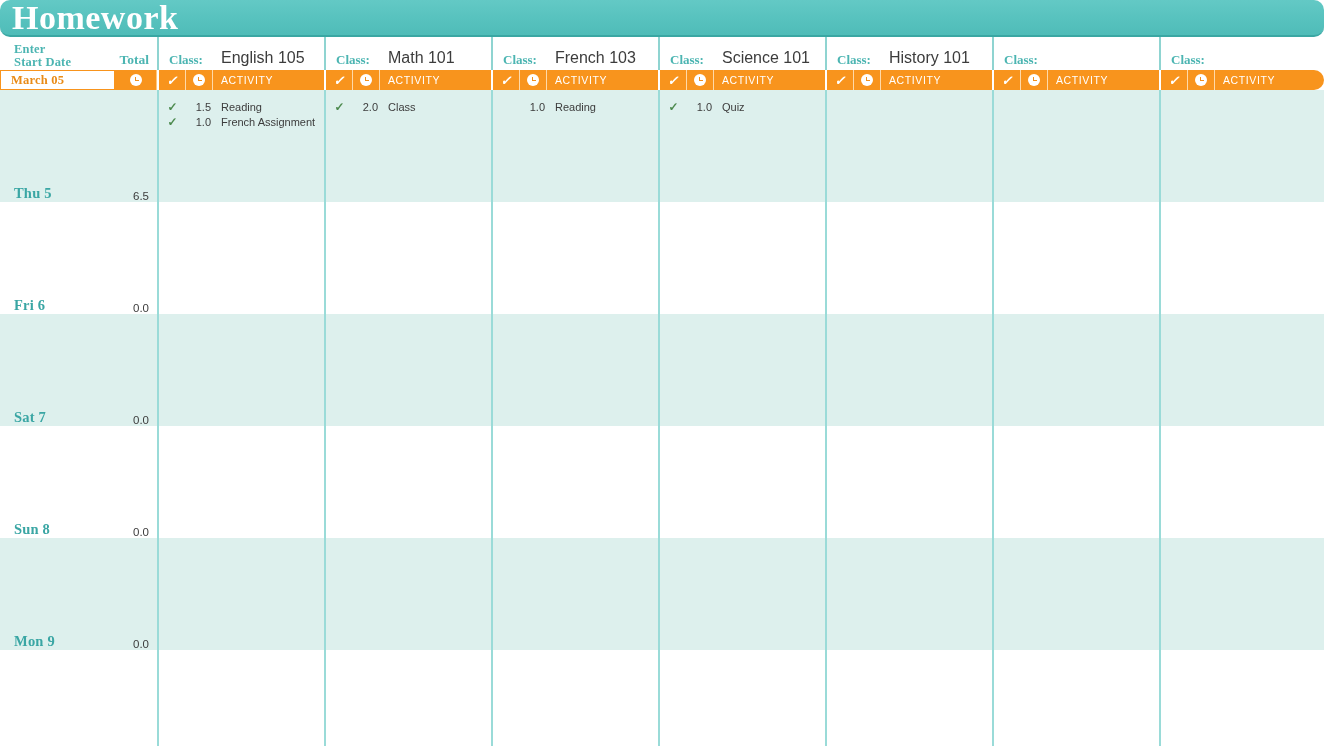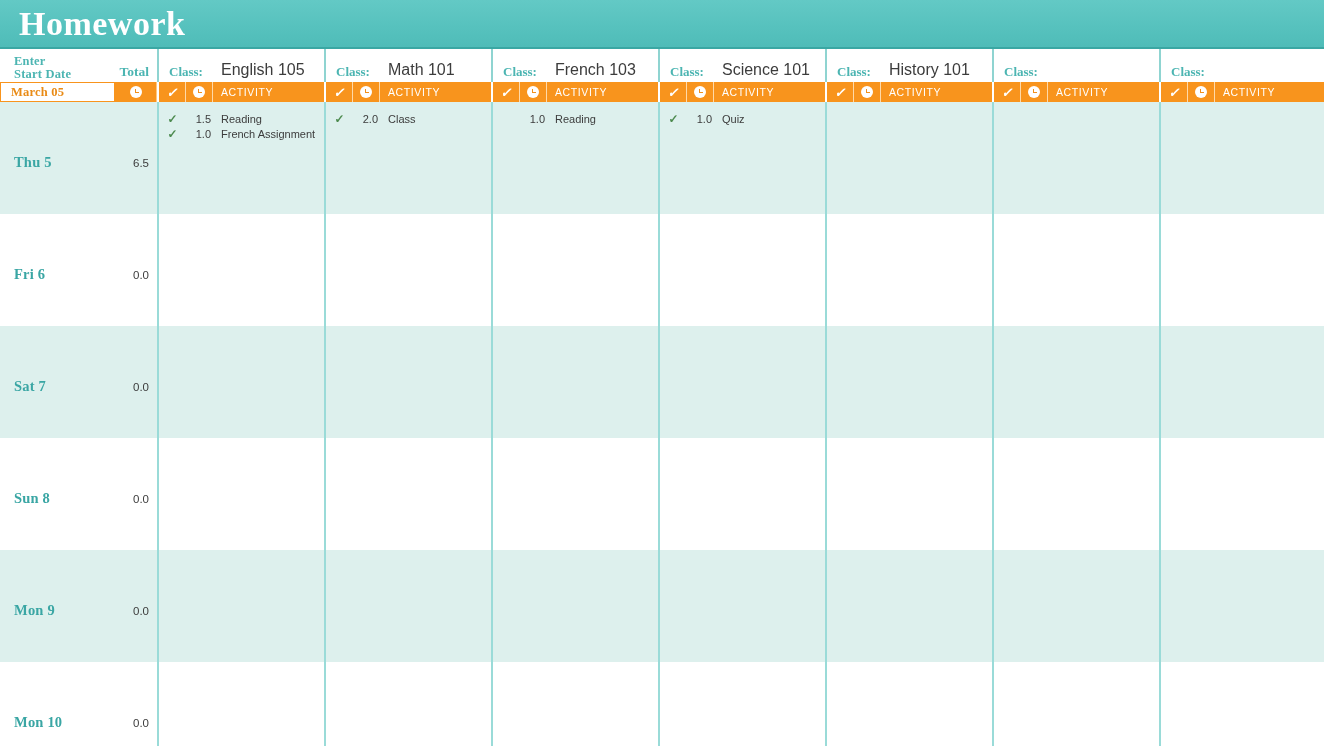--- a/index.html
+++ b/index.html
@@ -6,25 +6,26 @@
   html, body {
     width: 1324px; height: 746px;
     background: #ffffff;
     font-family: "Liberation Sans", sans-serif;
     overflow: hidden;
   }
   .page { width: 1324px; height: 746px; position: relative; background: #fff; }
 
   
   .titlebar {
-    height: 49px; width: 100%;
+    height: 37px; width: 100%;
     background: linear-gradient(to bottom, #63c9c5 0%, #57c2be 55%, #4fbcb8 100%);
     border-bottom: 2px solid #3aa7a3;
     display: flex; align-items: center;
-    padding-left: 19px;
+    padding-left: 12px;
+    border-radius: 10px;
   }
   .titlebar .title {
     font-family: "Liberation Serif", serif;
     font-weight: bold;
     font-size: 34px;
     color: #ffffff;
     letter-spacing: 0.5px;
     line-height: 1;
   }
 
@@ -63,21 +64,21 @@
     font-family: "Liberation Serif", serif;
     font-weight: bold; font-size: 13px; color: #4cb5b2;
     white-space: nowrap;
   }
   .lbl-classname {
     font-size: 16px; color: #3c3c3c;
     white-space: nowrap; padding-bottom: 1px;
   }
 
   
-  .orangerow { height: 20px; background: #f8941d; }
+  .orangerow { height: 20px; background: #f8941d; border-radius: 10px; }
   .orangerow .leftblock { display: flex; height: 100%; }
   .dateinput {
     width: 115px; flex: 0 0 115px; height: 100%;
     background: #ffffff;
     border: 1px solid #f8941d;
     display: flex; align-items: center;
     padding-left: 10px;
   }
   .dateinput span {
     font-family: "Liberation Serif", serif;
@@ -124,21 +125,21 @@
     font-size: 13px; line-height: 13px; font-weight: bold;
   }
 
   
   .bodyrow { height: 112px; display: flex; width: 100%; }
   .bodyrow.tint { background: #ddf0ed; }
   .bodyrow.plain { background: #ffffff; }
 
   .bodyrow .leftblock {
     display: flex; padding: 8px 8px 0 14px;
-    justify-content: space-between; align-items: center;
+    justify-content: space-between; align-items: flex-end;
   }
   .dayname {
     font-family: "Liberation Serif", serif;
     font-weight: bold; font-size: 14.5px; color: #3aa6a4;
     letter-spacing: 0.2px;
   }
   .daytotal { font-size: 11.5px; color: #3c3c3c; padding-top: 2px; }
 
   .bodyrow .classblock {
     border-left: 2px solid #9adbd8;

